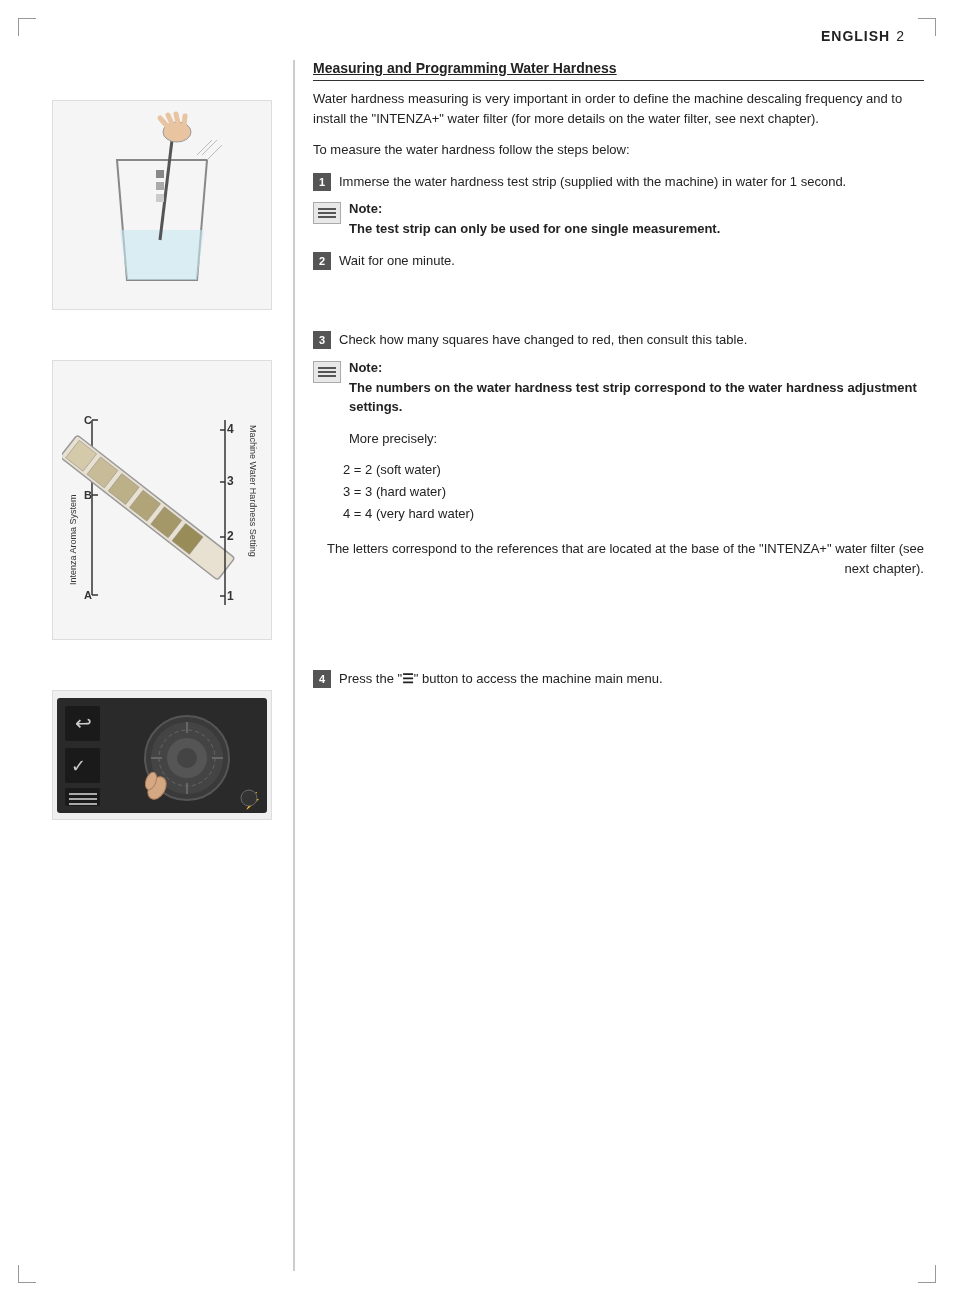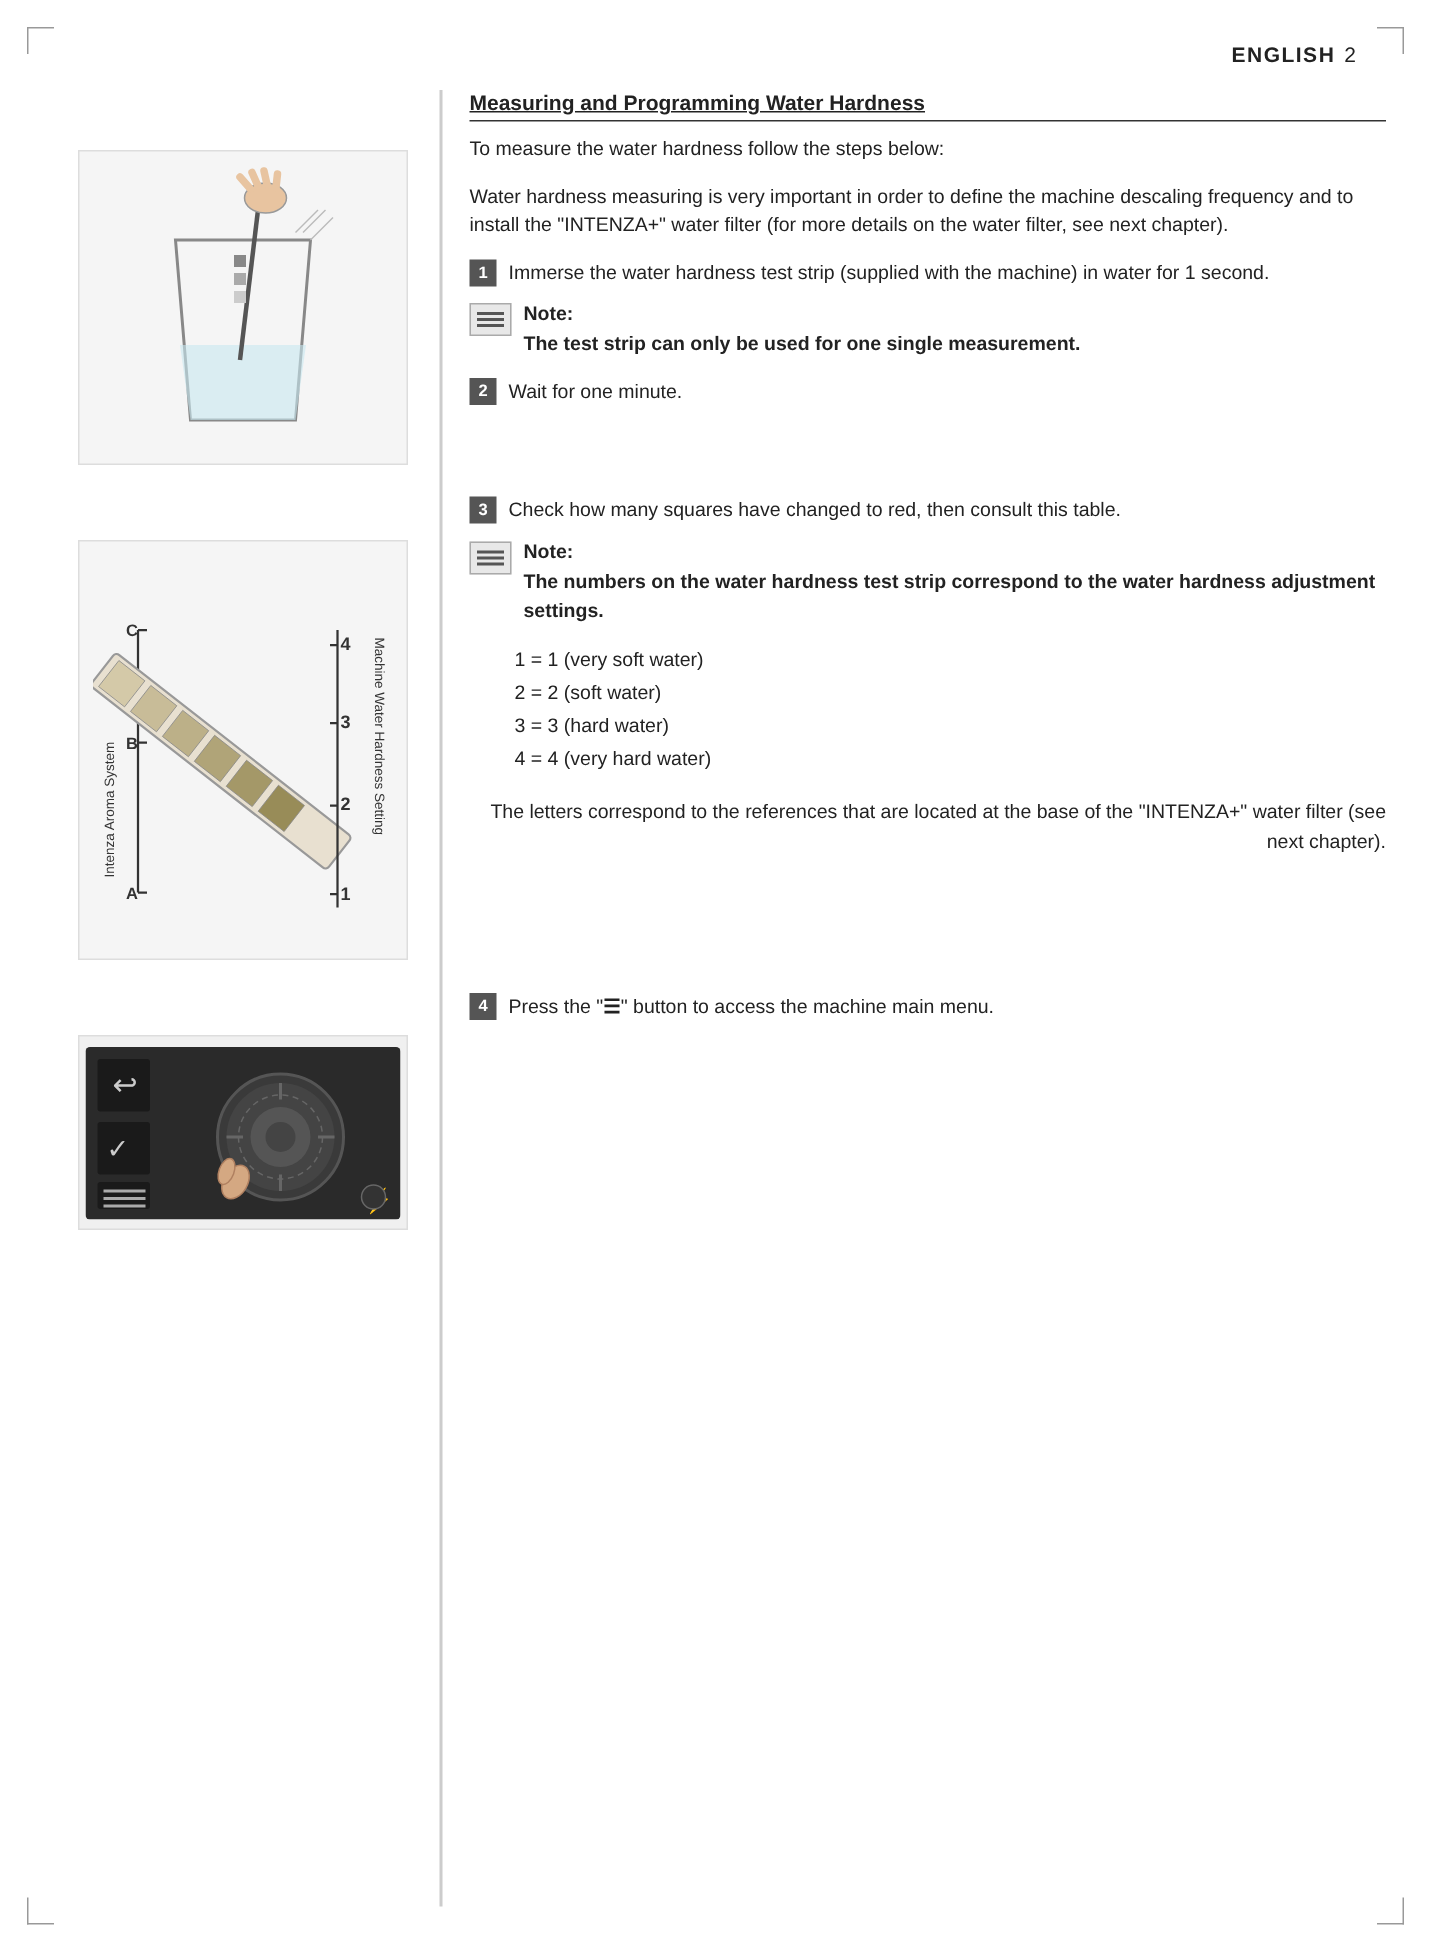--- a/index.html
+++ b/index.html
@@ -349,22 +349,22 @@
         </svg>
       </div>
     </div>
 
   </div>
 
   <div class="right-col">
 
     <span class="section-title">Measuring and Programming Water Hardness</span>
 
+    <p class="intro-text">Water hardness measuring is very important in order to define the machine descaling frequency and to install the "INTENZA+" water filter (for more details on the water filter, see next chapter).</p>
     <p class="intro-text">To measure the water hardness follow the steps below:</p>
-    <p class="intro-text">Water hardness measuring is very important in order to define the machine descaling frequency and to install the "INTENZA+" water filter (for more details on the water filter, see next chapter).</p>
 
     <div class="step">
       <div class="step-num">1</div>
       <span class="step-text">Immerse the water hardness test strip (supplied with the machine) in water for 1 second.</span>
     </div>
 
     <div class="note-box">
       <div class="note-icon">
         <div class="line"></div>
         <div class="line"></div>
@@ -391,23 +391,23 @@
         <div class="line"></div>
         <div class="line"></div>
         <div class="line"></div>
       </div>
       <div class="note-content">
         <div class="note-title">Note:</div>
         <div class="note-text">The numbers on the water hardness test strip correspond to the water hardness adjustment settings.</div>
       </div>
     </div>
 
+    <p class="body-text" style="margin-left: 36px; margin-top: 4px;">More precisely:</p>
 
     <div class="measure-list">
-      <div class="item">1 = 1 (very soft water)</div>
       <div class="item">2 = 2 (soft water)</div>
       <div class="item">3 = 3 (hard water)</div>
       <div class="item">4 = 4 (very hard water)</div>
     </div>
 
     <p class="body-text" style="margin-top: 14px; text-align: right;">The letters correspond to the references that are located at the base of the "INTENZA+" water filter (see next chapter).</p>
 
     <div class="step" style="margin-top: 90px;">
       <div class="step-num">4</div>
       <span class="step-text">Press the "<span style="font-weight:bold;">☰</span>" button to access the machine main menu.</span>

